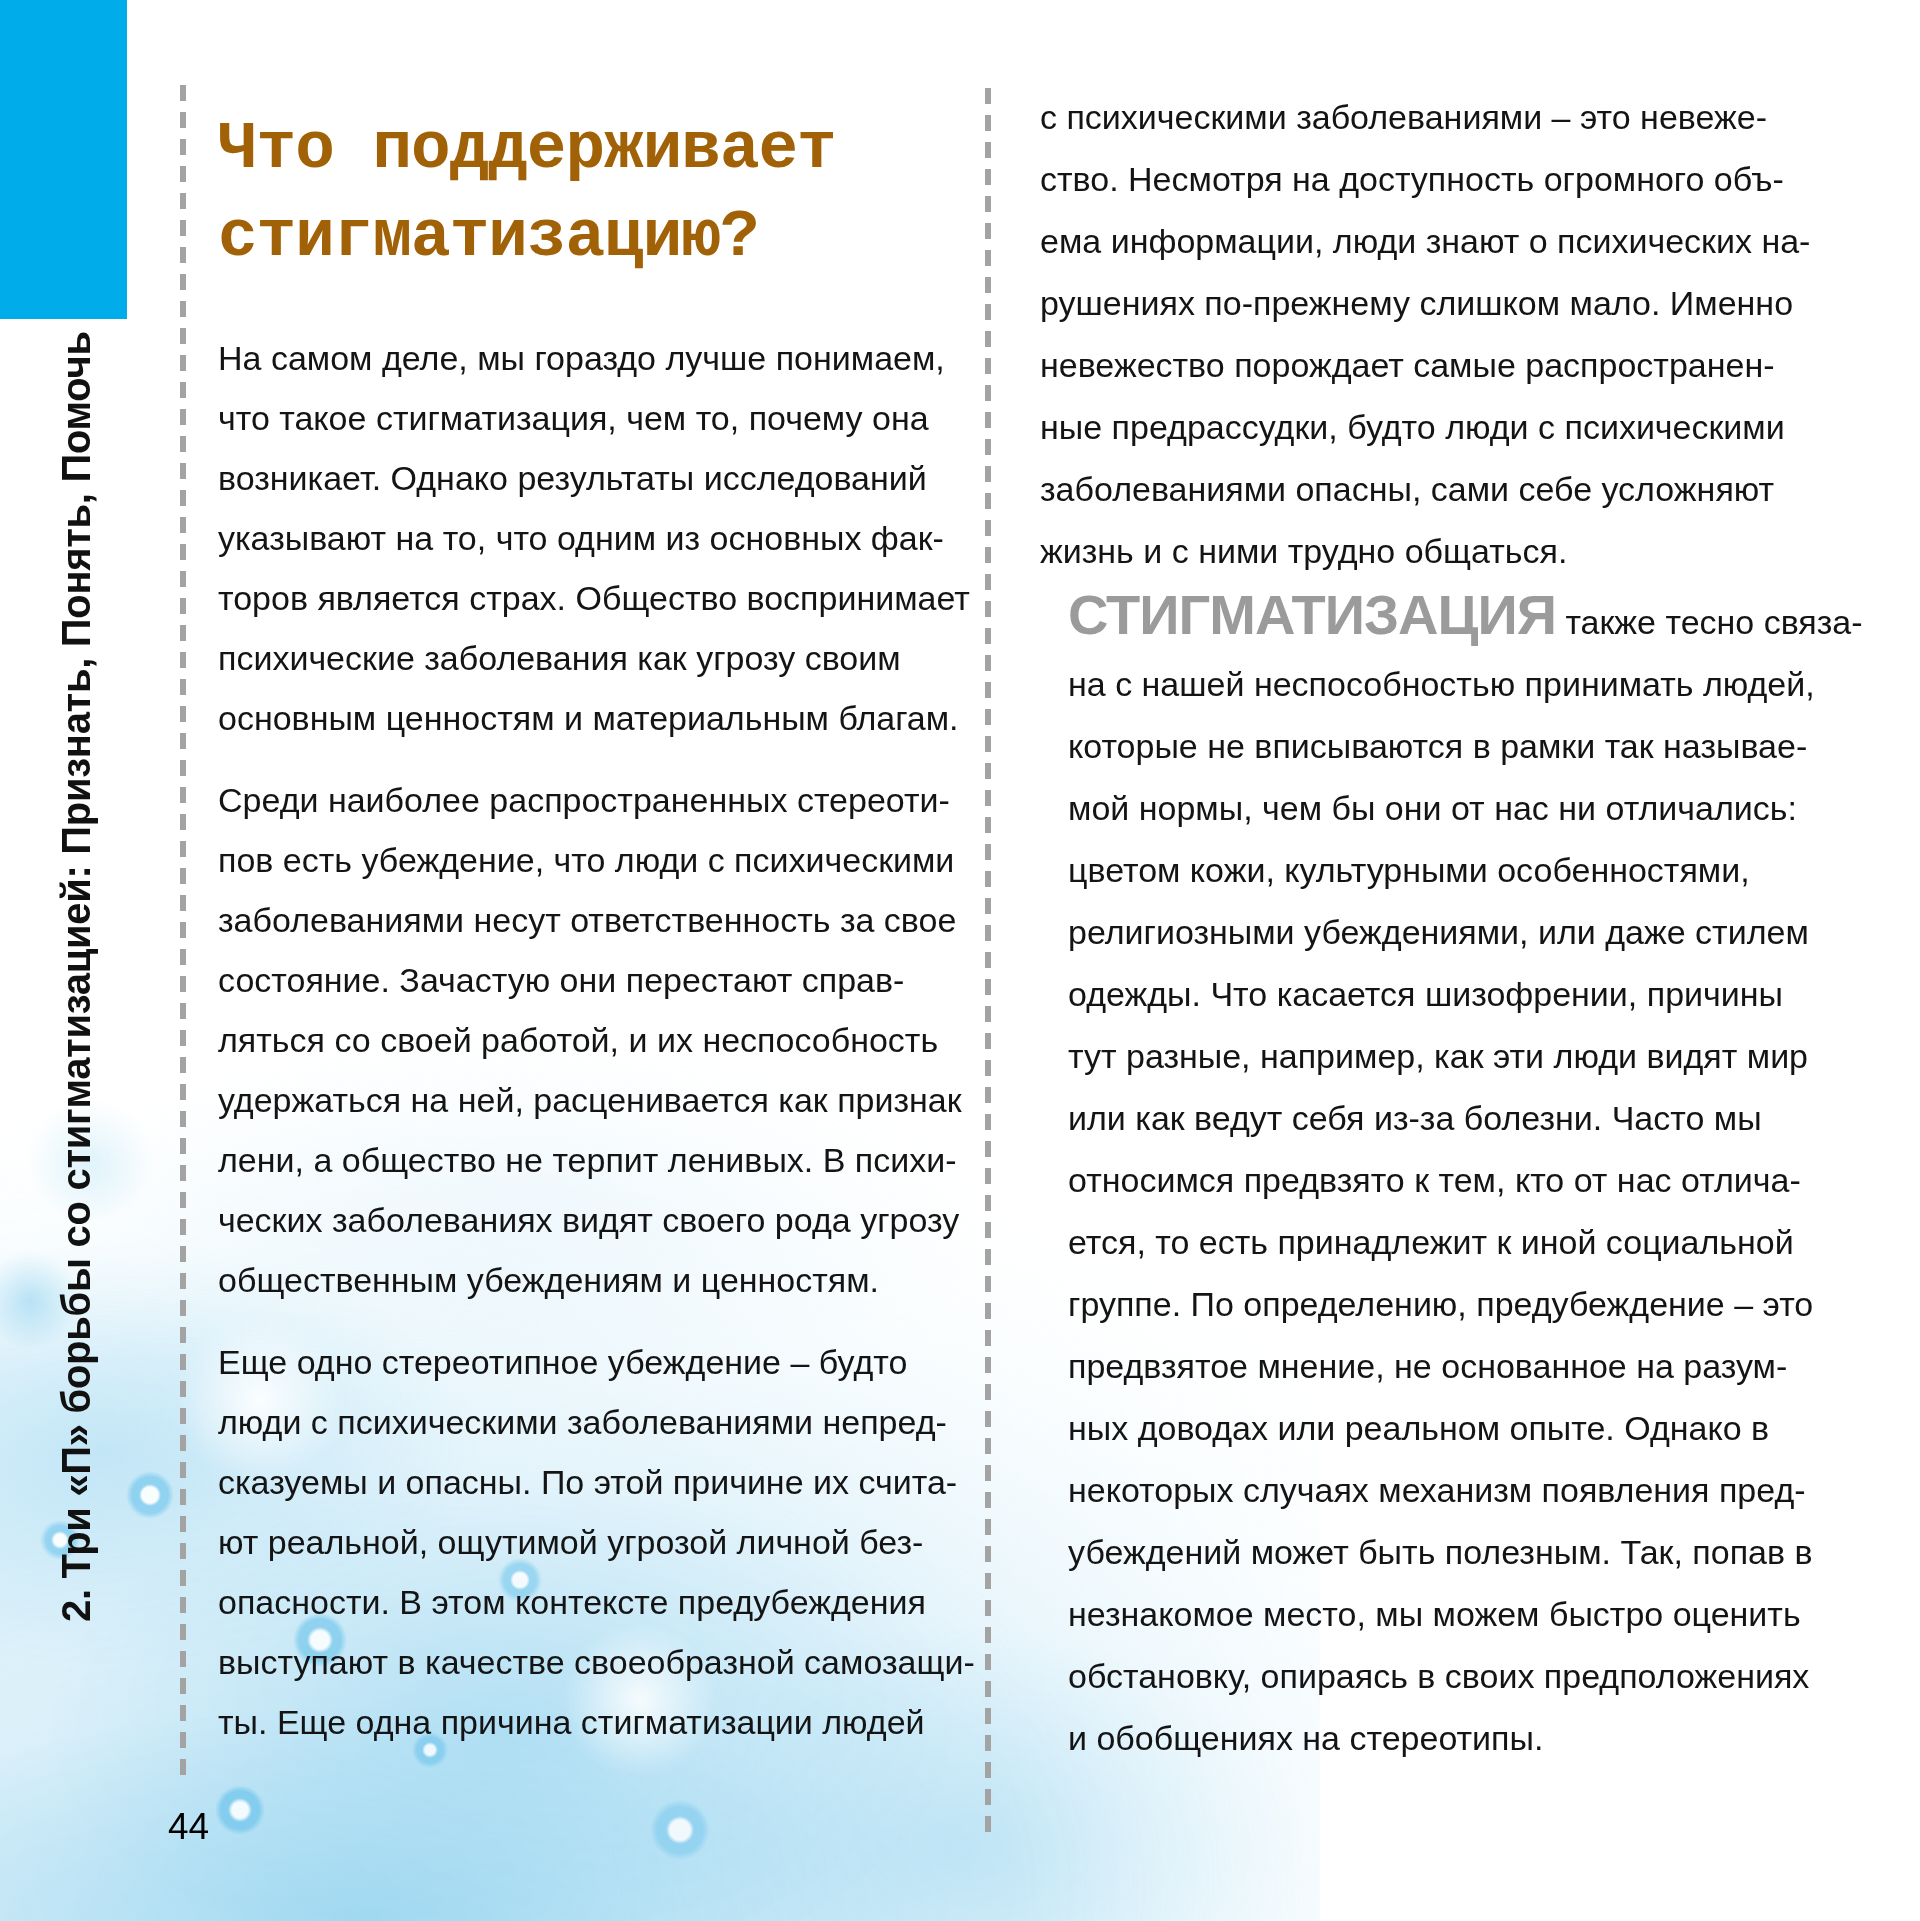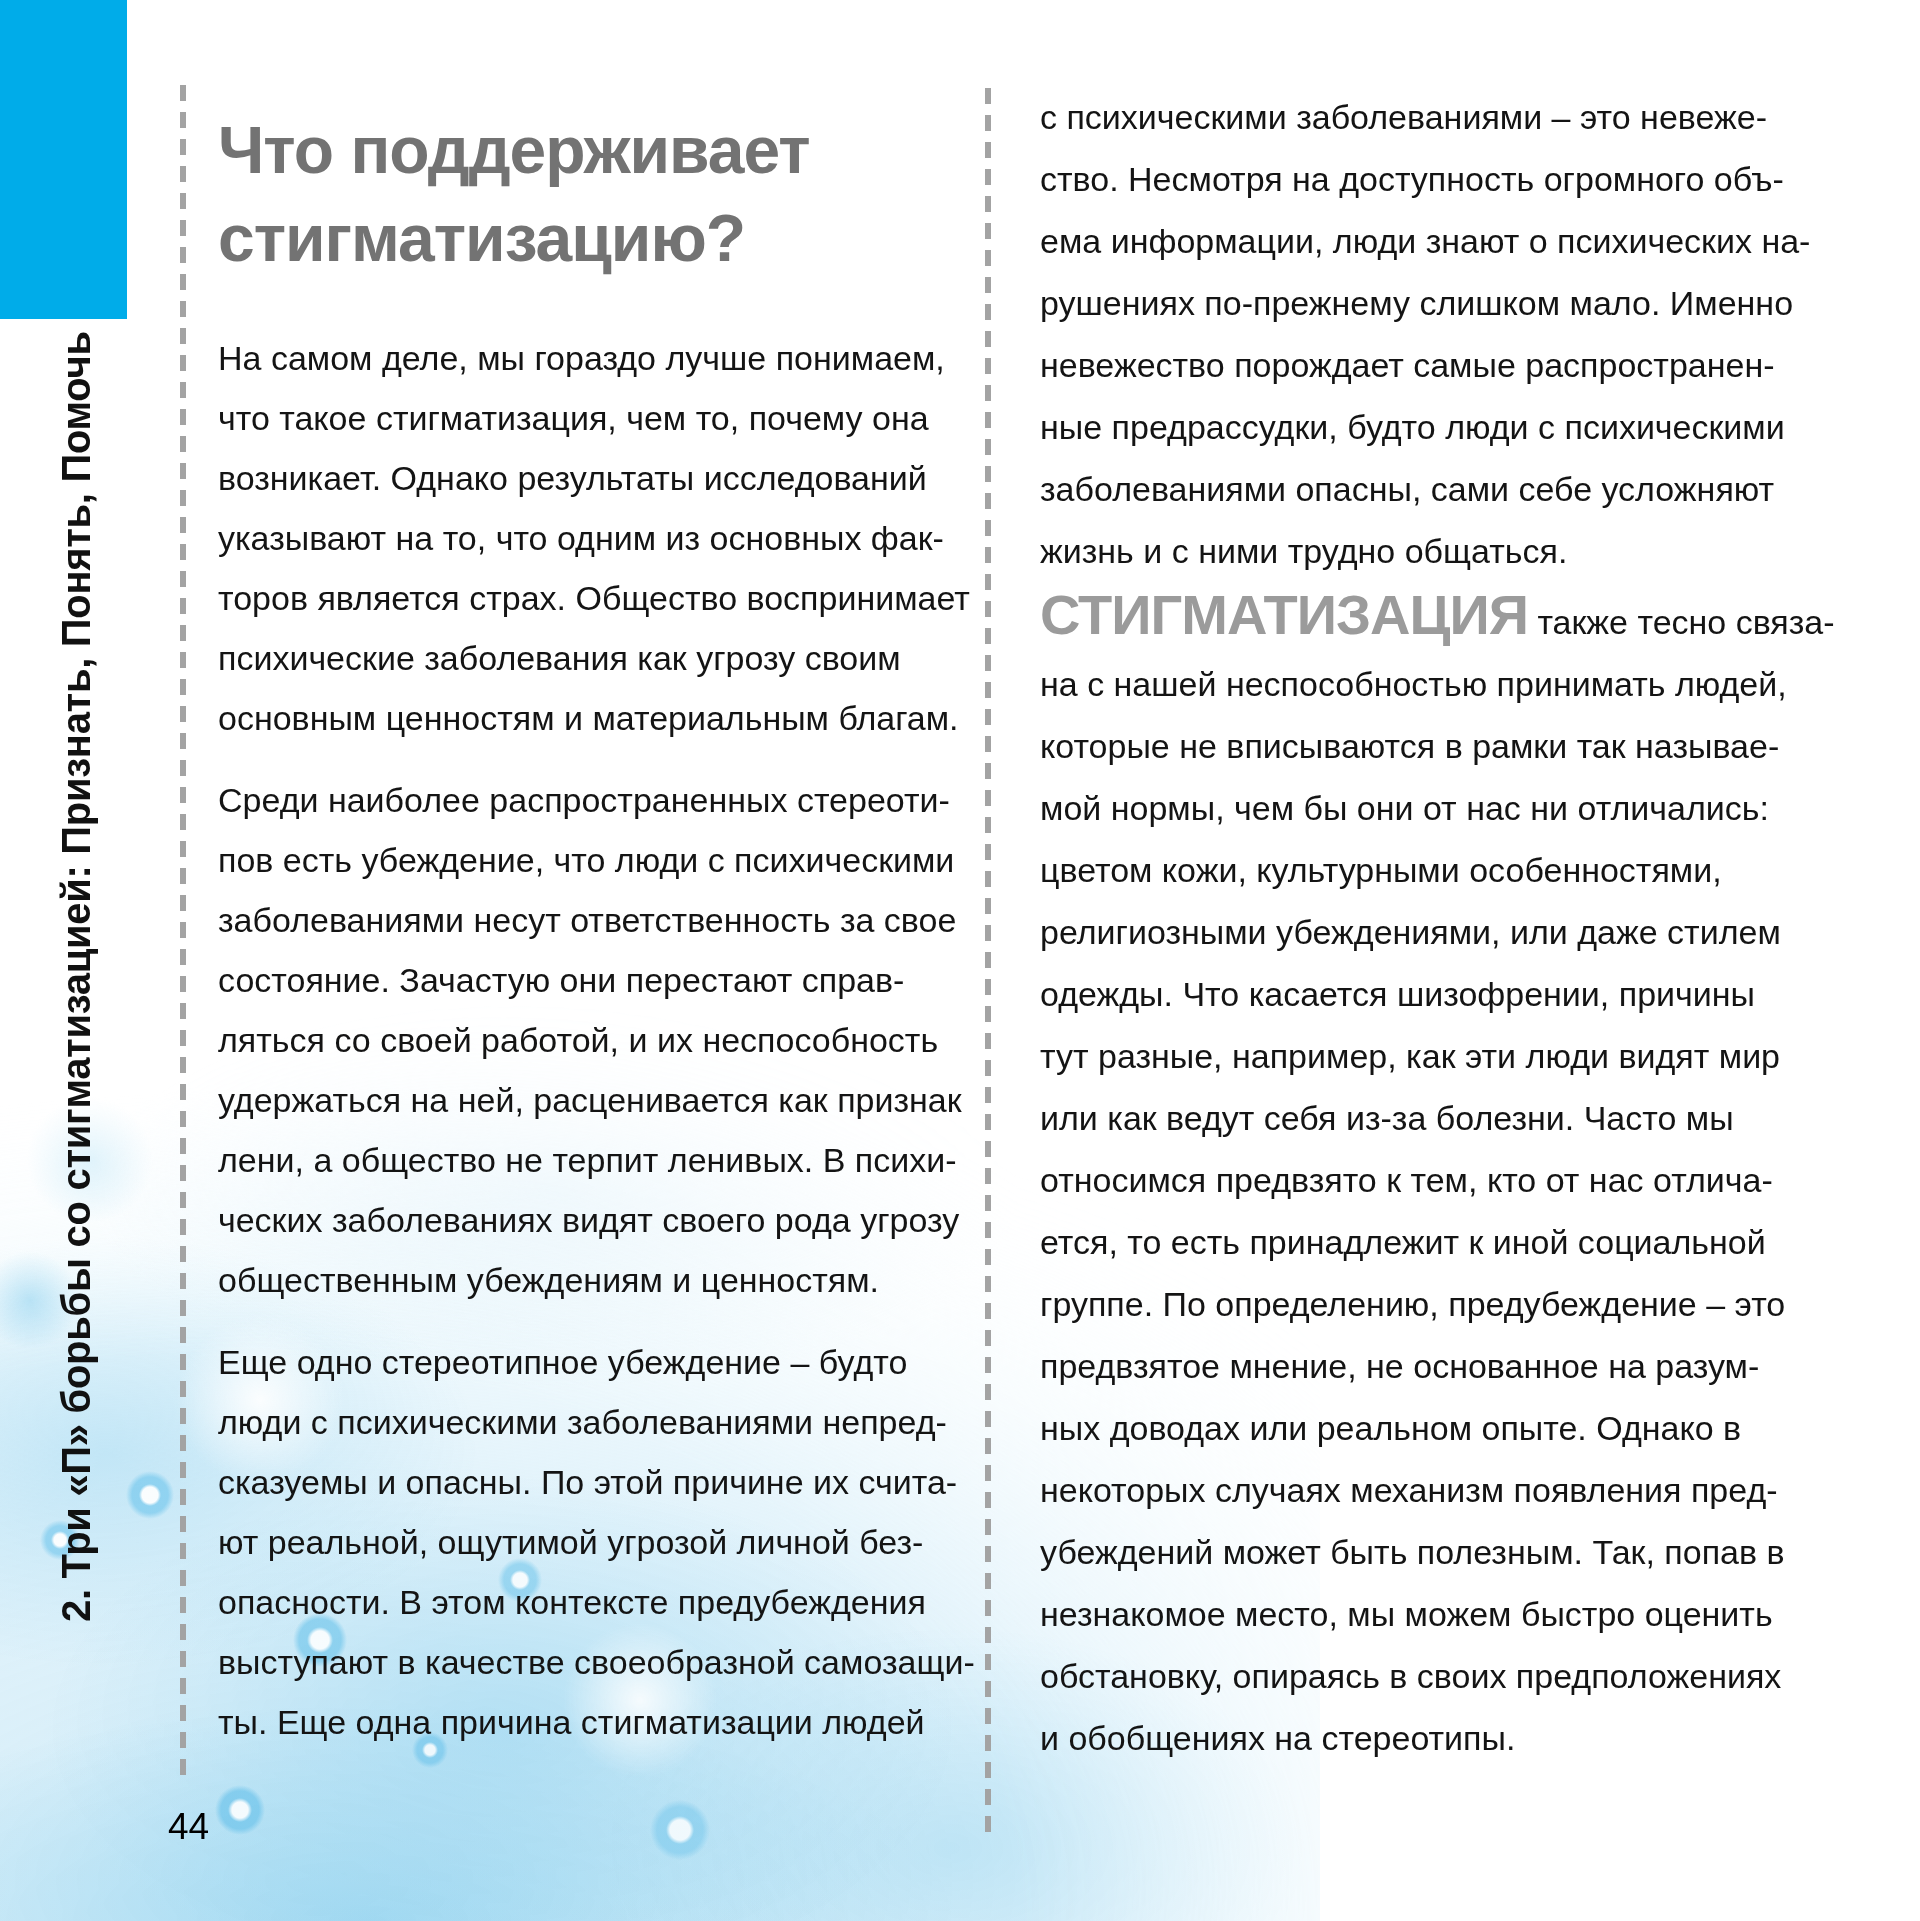--- a/index.html
+++ b/index.html
@@ -52,30 +52,30 @@
     background:repeating-linear-gradient(to bottom,#A3A3A3 0 16px,transparent 16px 27px);
   }
   .divider.left {left:180px;top:85px;height:1700px;}
   .divider.right{left:985px;top:88px;height:1747px;}
   
   .col{position:absolute;}
   .col-left {left:218px;top:106px;width:705px;}
   .col-right{left:1040px;top:86px;width:720px;}
   .title{
     font-size:66px;line-height:88px;font-weight:700;letter-spacing:-1px;
-    color:#737373;white-space:pre;margin:0;
+    color:#a16207;white-space:pre;margin:0;font-family:Liberation Mono, monospace;
   }
   .body-par{
     font-size:34px;color:#141414;white-space:pre;margin:0;
   }
   .col-left  .body-par{line-height:60px;}
   .col-right .body-par{line-height:62px;}
   .col-left .body-par.first{margin-top:46px;}
   .col-left .body-par + .body-par{margin-top:22px;}
-  .col-right .body-par + .body-par{margin-top:2px;}
+  .col-right .body-par + .body-par{margin-top:2px;margin-left:28px;}
   .stigma{
     font-size:56px;font-weight:700;color:#9B9B9B;letter-spacing:-1px;line-height:62px;
   }
   
   .page-number{
     position:absolute;left:168px;top:1806px;font-size:37px;color:#000000;
   }
 </style>
 </head>
 <body>

